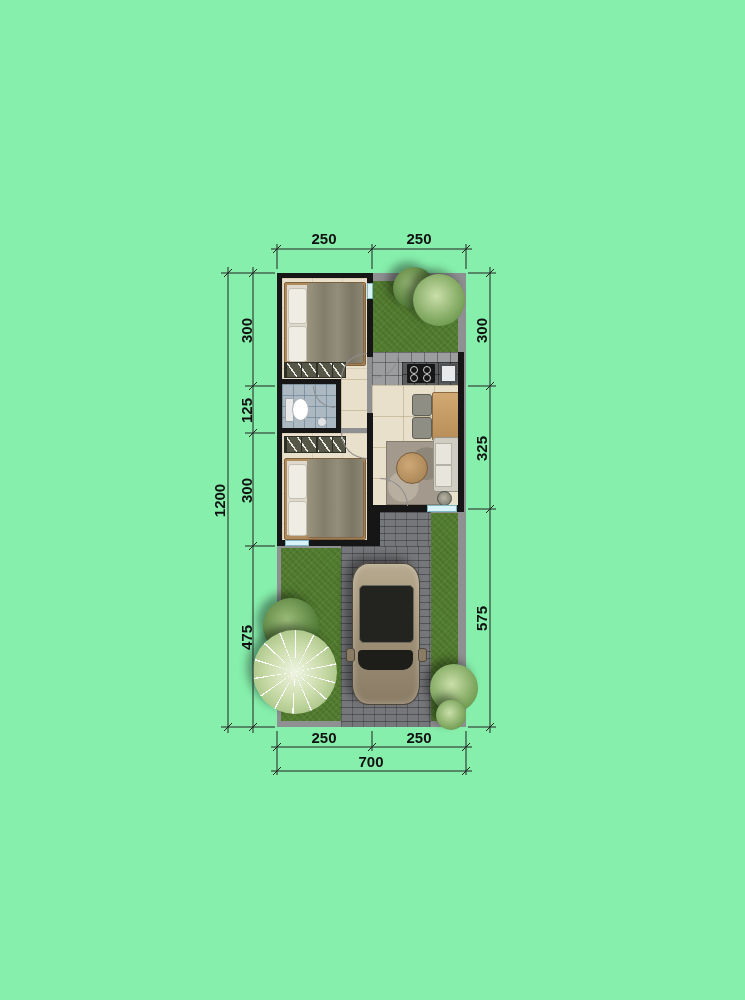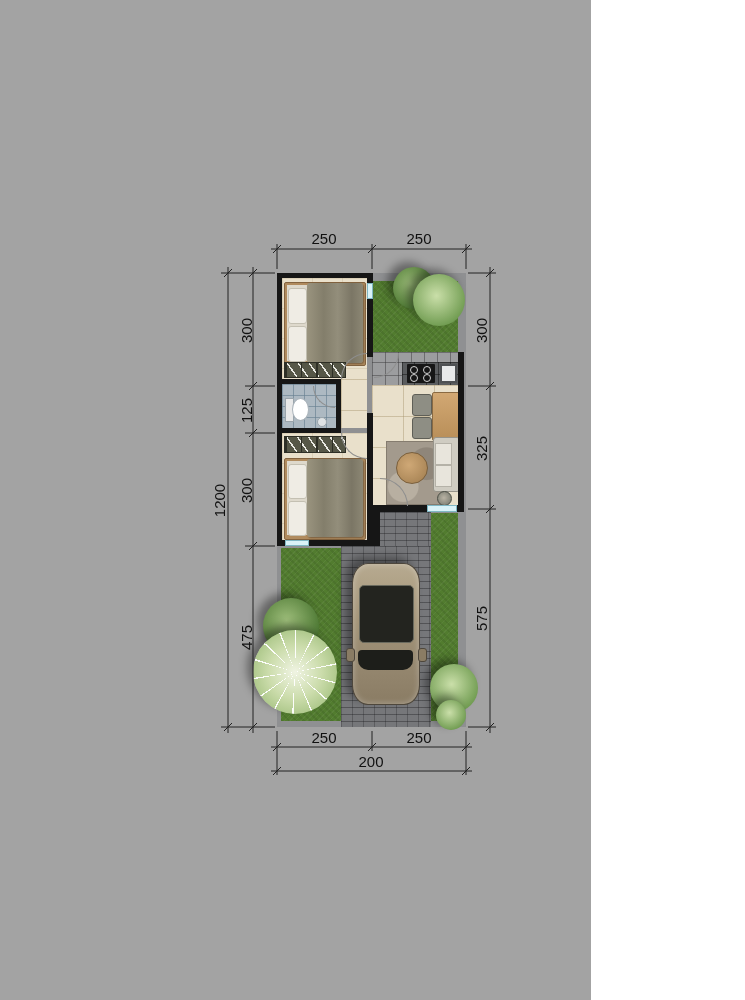--- a/index.html
+++ b/index.html
@@ -1,17 +1,17 @@
 <!DOCTYPE html>
 <html style="--wall: #161616; --floor_beige: #e9e0cb; --bath_tile: #adb9c2; --grass: #527c2f; --pavement: #76777a; --plot_border: #8f9092; --path_tile: #9c9d9f; --counter: #5a5c5e; --bed_frame: #b08b5e; --pillow: #efece4; --wardrobe: #565747; --rug: #a39a8d; --window: #bfe9f2; --dim_line: #222222;"><head>
 <meta charset="utf-8">
 <style>
   html,body{margin:0;padding:0;background:#ffffff;}
-  #canvas{position:relative;width:591px;height:1000px;background:#a3a3a3;overflow:hidden;
-          font-family:"Liberation Sans", sans-serif;}
+  #canvas{position:relative;width:745px;height:1000px;background:#86efac;overflow:hidden;
+          font-family:"Liberation Sans", sans-serif;font-weight:bold;}
   .abs{position:absolute;}
   
   .plot{background:var(--plot_border);}
   .grass{background-color:var(--grass);
          background-image:repeating-linear-gradient(45deg, rgba(0,0,0,.07) 0 2px, transparent 2px 5px),
                           repeating-linear-gradient(-45deg, rgba(255,255,255,.05) 0 1px, transparent 1px 4px);}
   .drive{background-color:var(--pavement);
          background-image:repeating-linear-gradient(180deg, rgba(25,25,28,.38) 0 1px, transparent 1px 7px),
                           repeating-linear-gradient(90deg, rgba(25,25,28,.28) 0 1px, transparent 1px 11px);}
   .pathtile{background-color:var(--path_tile);
@@ -245,15 +245,15 @@
   <div class="dim-label rot" style="left:224px;top:402px;">125</div>
   <div class="dim-label rot" style="left:224px;top:482px;">300</div>
   <div class="dim-label rot" style="left:224px;top:629px;">475</div>
 
   <div class="dim-label rot" style="left:459px;top:322px;">300</div>
   <div class="dim-label rot" style="left:459px;top:440px;">325</div>
   <div class="dim-label rot" style="left:459px;top:610px;">575</div>
 
   <div class="dim-label" style="left:302px;top:729px;">250</div>
   <div class="dim-label" style="left:397px;top:729px;">250</div>
-  <div class="dim-label" style="left:349px;top:753px;">200</div>
+  <div class="dim-label" style="left:349px;top:753px;">700</div>
 
 </div>
 
 </body></html>

